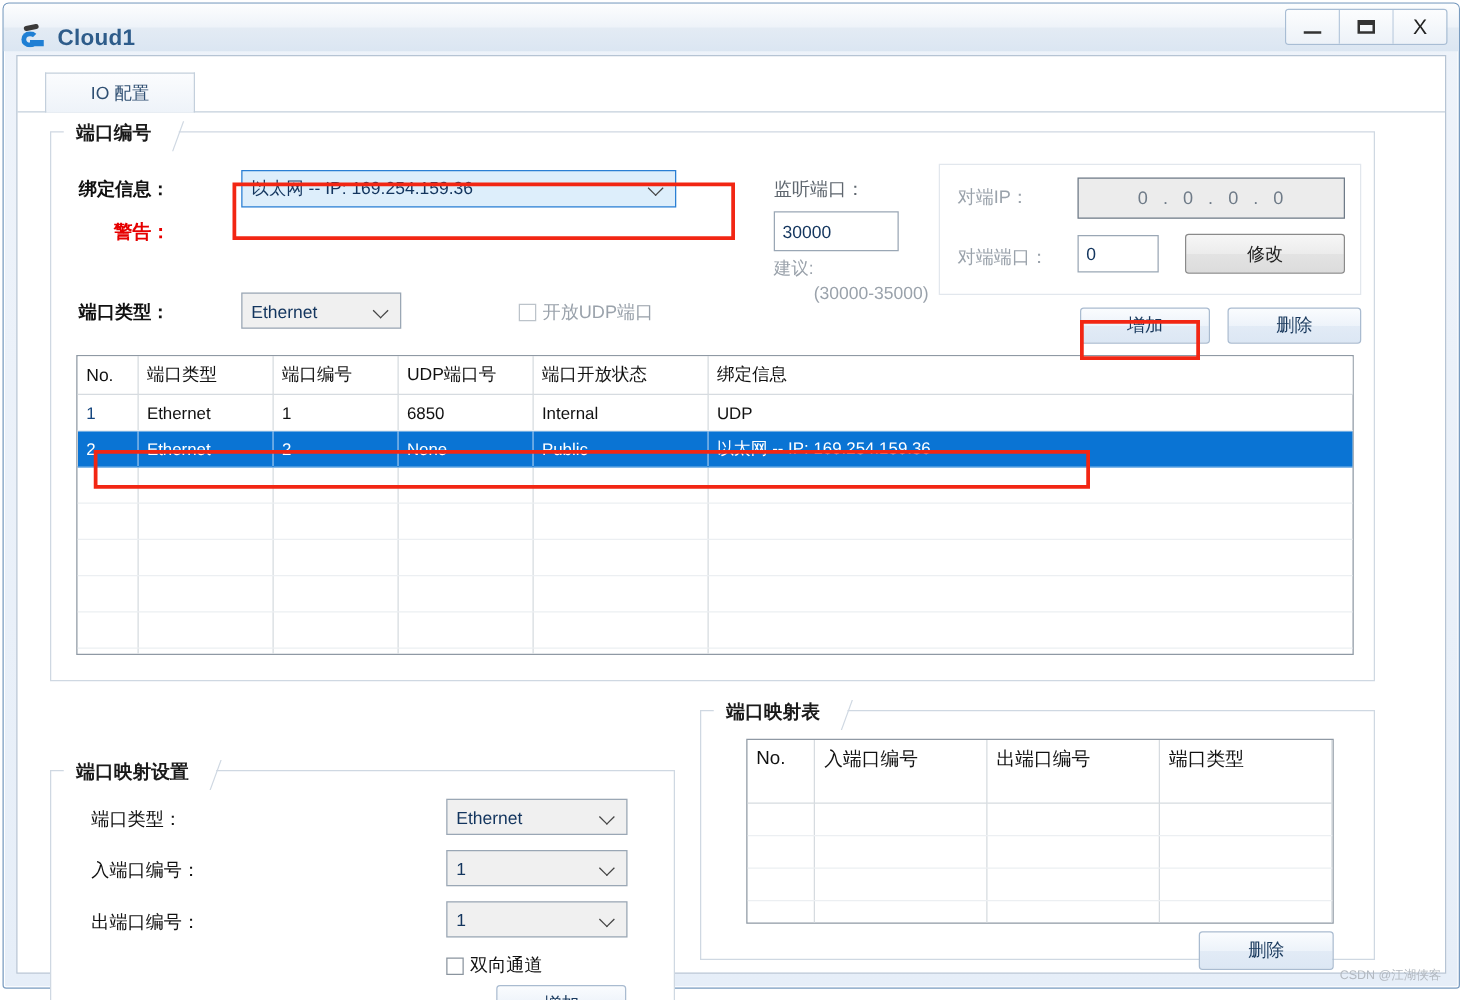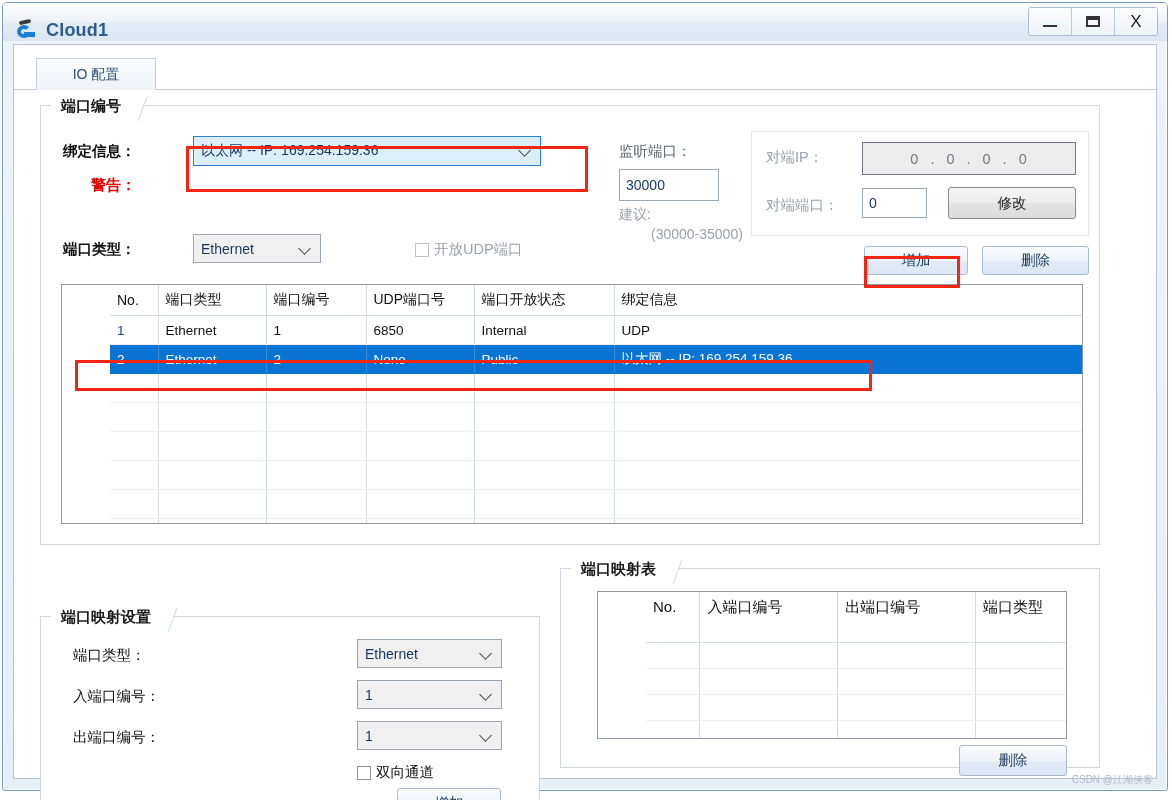--- a/index.html
+++ b/index.html
@@ -288,21 +288,20 @@
     position: absolute;
     box-sizing: border-box;
     border: 1px solid #8f99a4;
     background: #ffffff;
     overflow: hidden;
   }
   .grid table {
     border-collapse: collapse;
     width: 100%;
     table-layout: fixed;
-    margin-left: 48px;
   }
   .grid th, .grid td {
     border-right: 1px solid #d6dbe0;
     border-bottom: 1px solid #eceff2;
     font-weight: normal;
     text-align: left;
     padding: 0 0 0 7px;
     font-size: 13.5px;
     color: #111;
     overflow: hidden;

